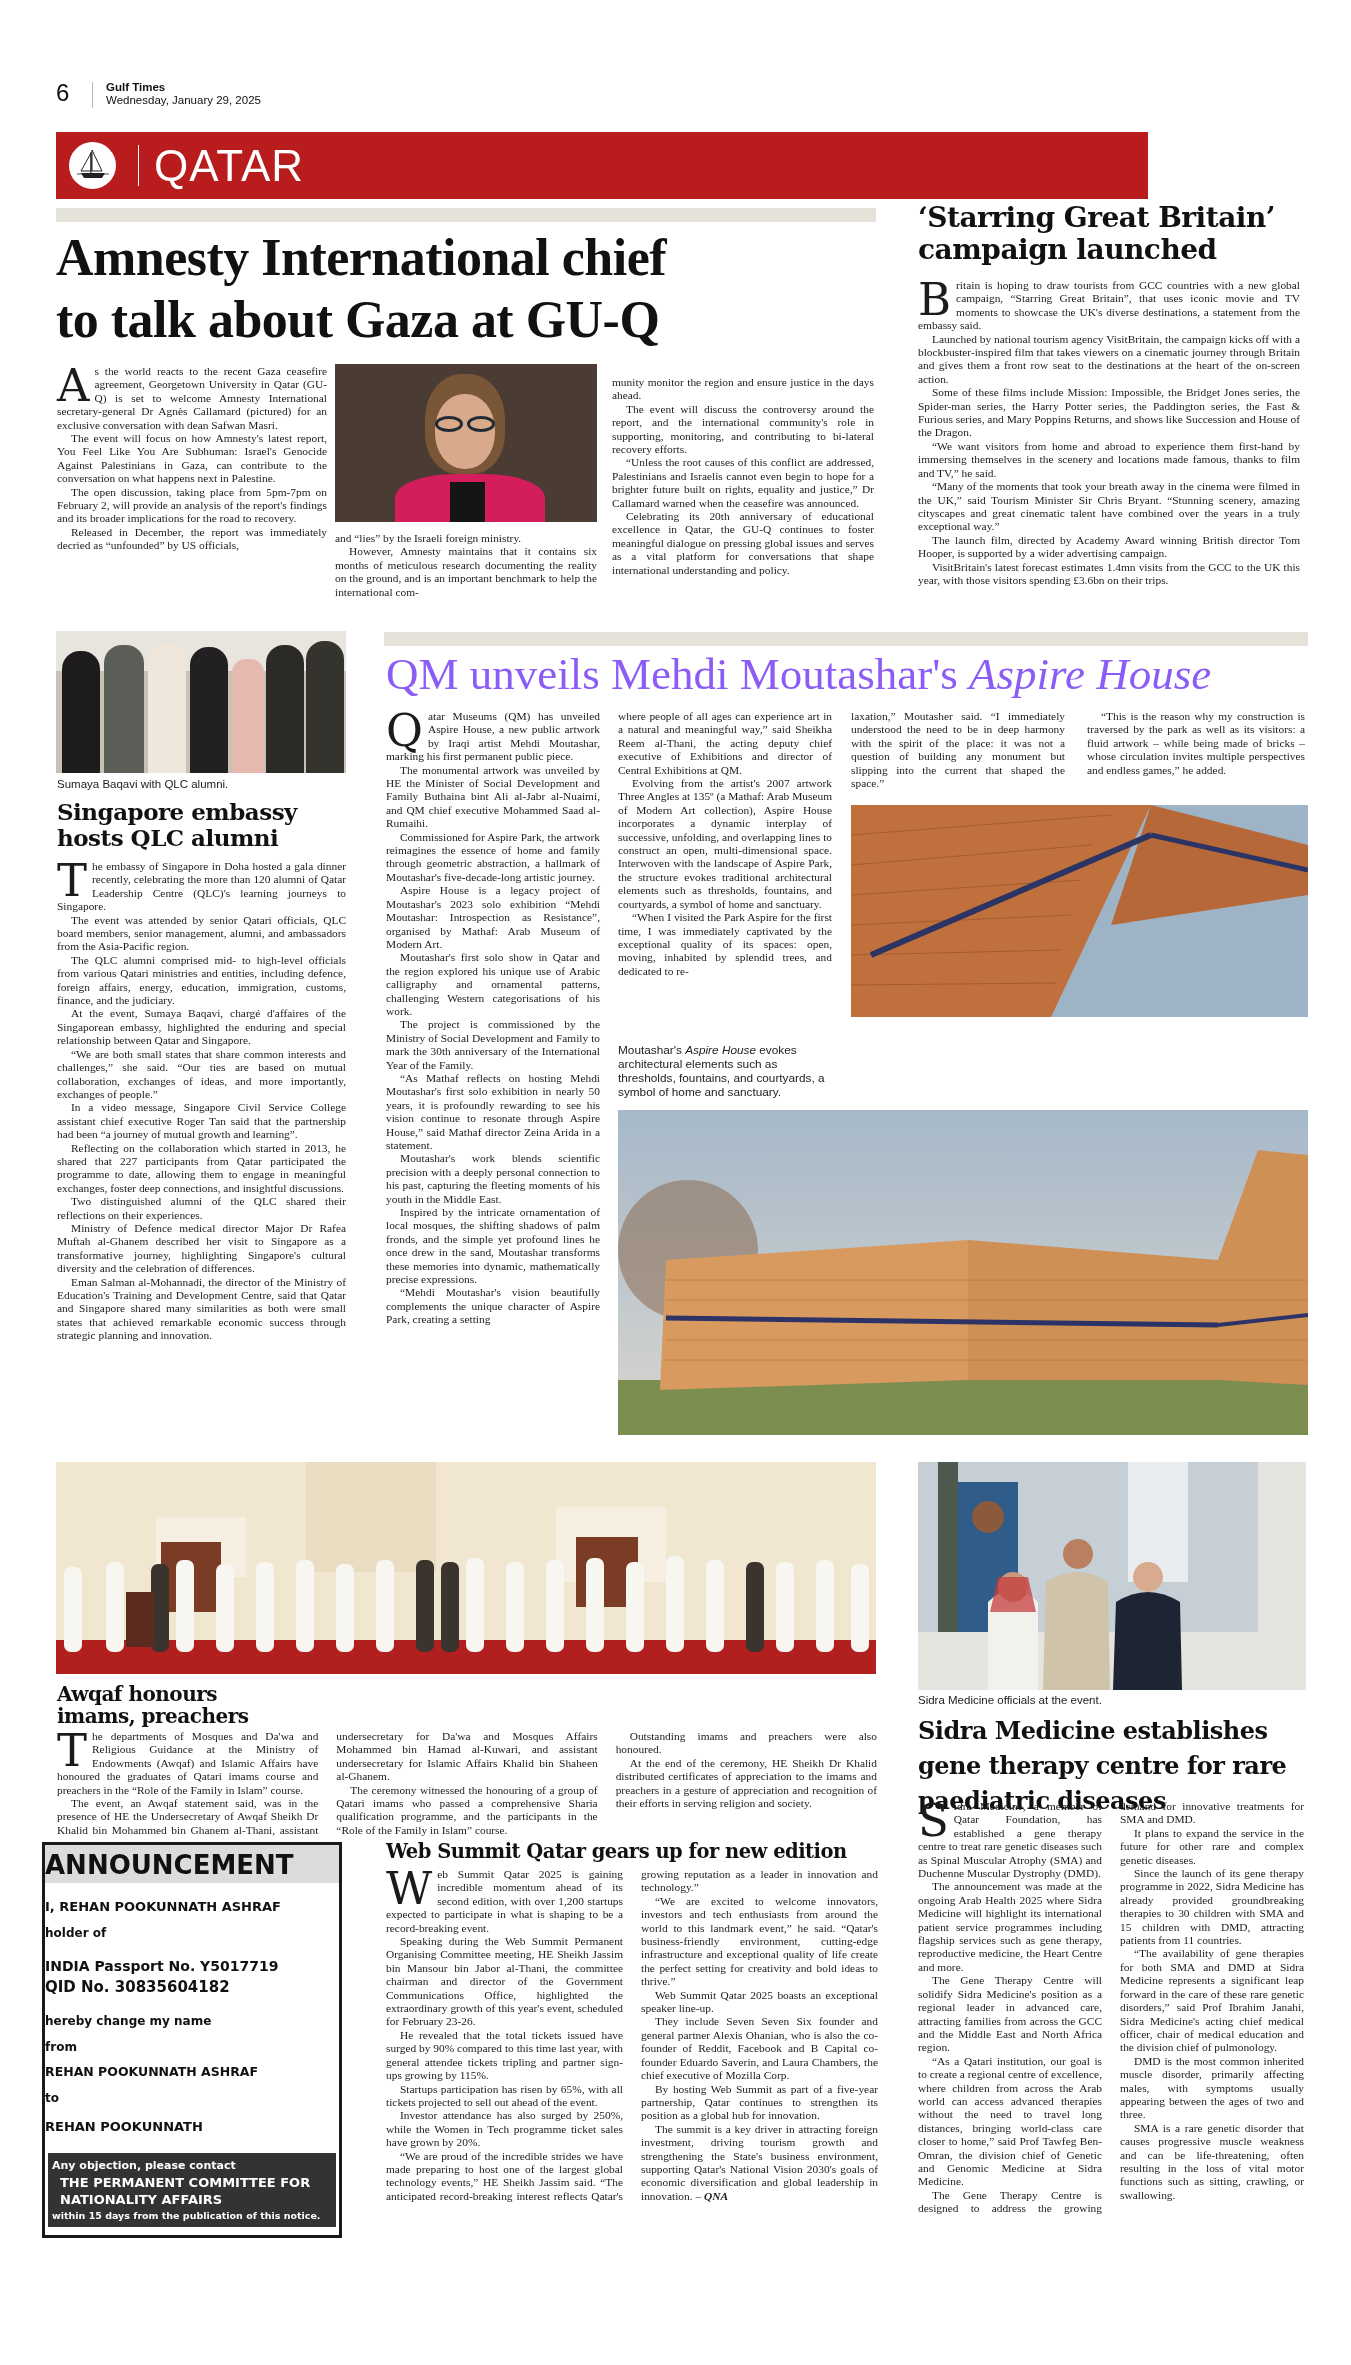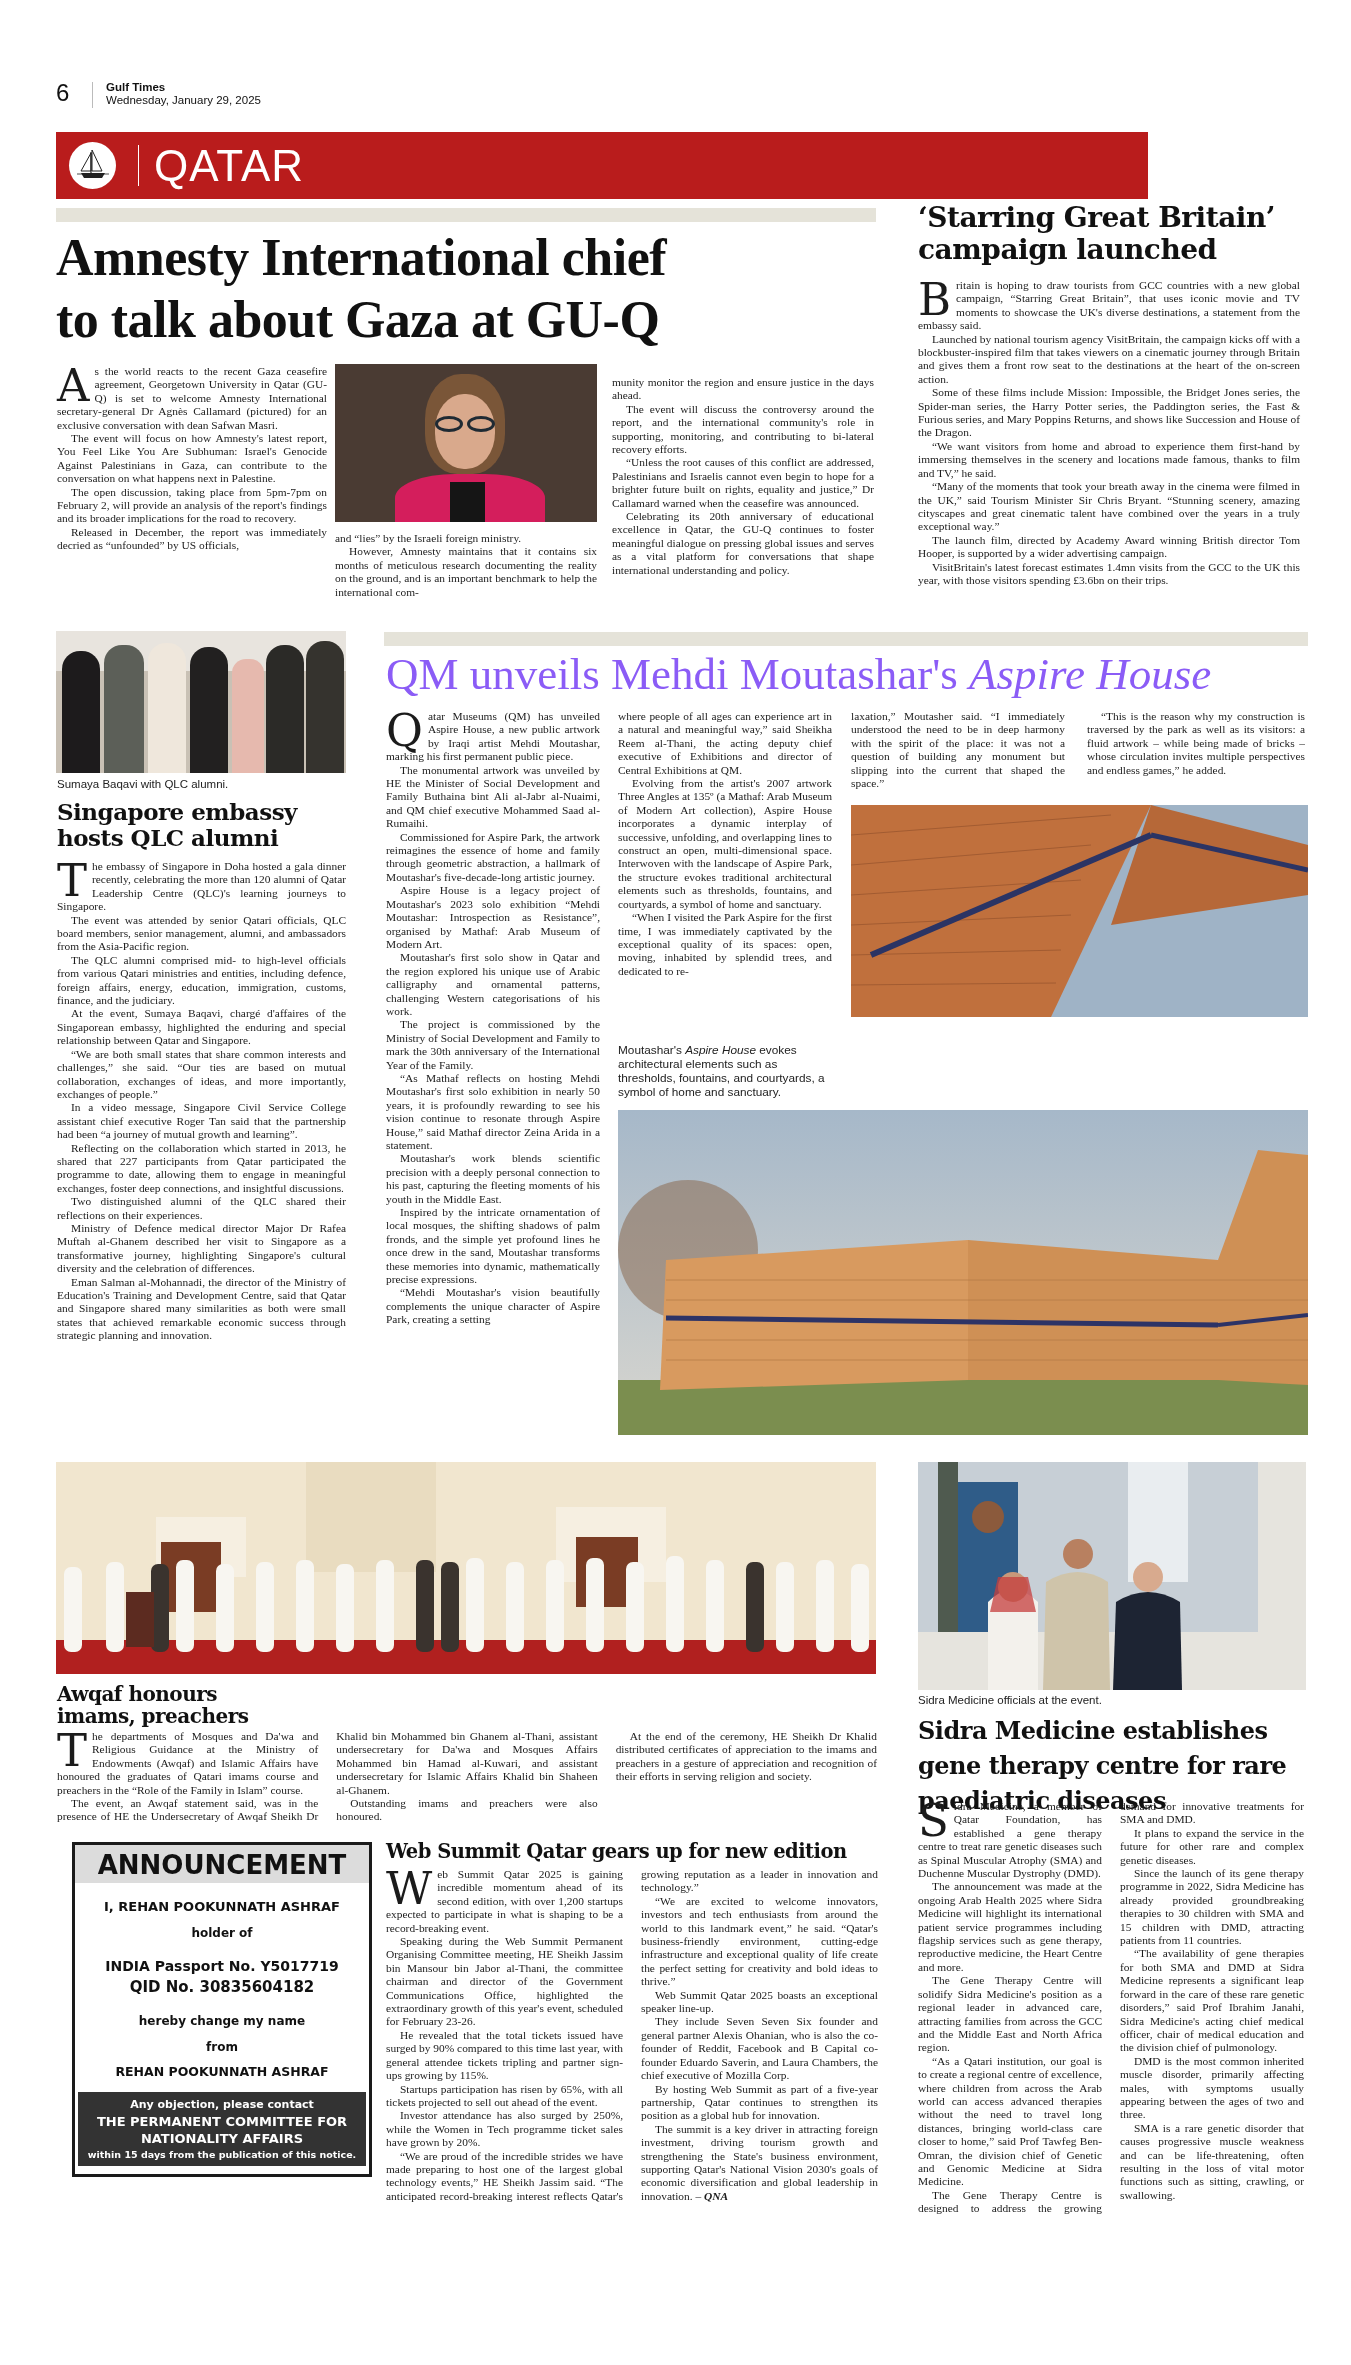--- a/index.html
+++ b/index.html
@@ -225,25 +225,26 @@
         <rect x="95" y="102" width="18" height="88" rx="7"></rect>
     </g>
     <rect x="70" y="130" width="28" height="55" fill="#5c2b20"></rect>
   </svg>
 </div>
 
 <div class="abs headline-slab" style="left:57px; top:1683px; width:200px; font-size:20px; line-height:22px;">Awqaf honours imams, preachers</div>
 <div class="abs body-text cols3" style="left:57px; top:1730px; width:820px; height:110px; column-gap:18px;">
   <p class="first"><span class="dropcap">T</span><span>he departments of Mosques and Da'wa and Religious Guidance at the Ministry of Endowments (Awqaf) and Islamic Affairs have honoured the graduates of Qatari imams course and preachers in the “Role of the Family in Islam” course.</span></p>
   <p>The event, an Awqaf statement said, was in the presence of HE the Undersecretary of Awqaf Sheikh Dr Khalid bin Mohammed bin Ghanem al-Thani, assistant undersecretary for Da'wa and Mosques Affairs Mohammed bin Hamad al-Kuwari, and assistant undersecretary for Islamic Affairs Khalid bin Shaheen al-Ghanem.</p>
+  <p>The ceremony witnessed the honouring of a group of Qatari imams who passed a comprehensive Sharia qualification programme, and the participants in the “Role of the Family in Islam” course.</p>
   <p>Outstanding imams and preachers were also honoured.</p>
   <p>At the end of the ceremony, HE Sheikh Dr Khalid distributed certificates of appreciation to the imams and preachers in a gesture of appreciation and recognition of their efforts in serving religion and society.</p>
 </div>
 
-<div class="abs" style="left:72px; top:1842px; width:300px; height:335px; border:3px solid #1a1a1a; background:#fff; text-align:center; font-family:'DejaVu Sans', sans-serif; color:#111;">
+<div class="abs" style="left:42px; top:1842px; width:300px; height:396px; border:3px solid #1a1a1a; background:#fff; text-align:left; font-family:'DejaVu Sans', sans-serif; color:#111;">
   <div style="background:#dcdcdc; font-size:26px; font-weight:bold; line-height:36px; padding-top:2px;">ANNOUNCEMENT</div>
   <div style="font-size:13px; font-weight:bold; margin-top:16px;">I,  REHAN POOKUNNATH ASHRAF</div>
   <div style="font-size:12px; font-weight:bold; margin-top:12px;">holder of</div>
   <div style="font-size:14px; font-weight:bold; margin-top:18px;">INDIA Passport No. Y5017719</div>
   <div style="font-size:15px; font-weight:bold; margin-top:4px;">QID No. 30835604182</div>
   <div style="font-size:12px; font-weight:bold; margin-top:18px;">hereby change my name</div>
   <div style="font-size:12px; font-weight:bold; margin-top:12px;">from</div>
   <div style="font-size:12.5px; font-weight:bold; margin-top:10px;">REHAN POOKUNNATH ASHRAF</div>
   <div style="font-size:12px; font-weight:bold; margin-top:12px;">to</div>
   <div style="font-size:13px; font-weight:bold; margin-top:14px;">REHAN  POOKUNNATH</div>

